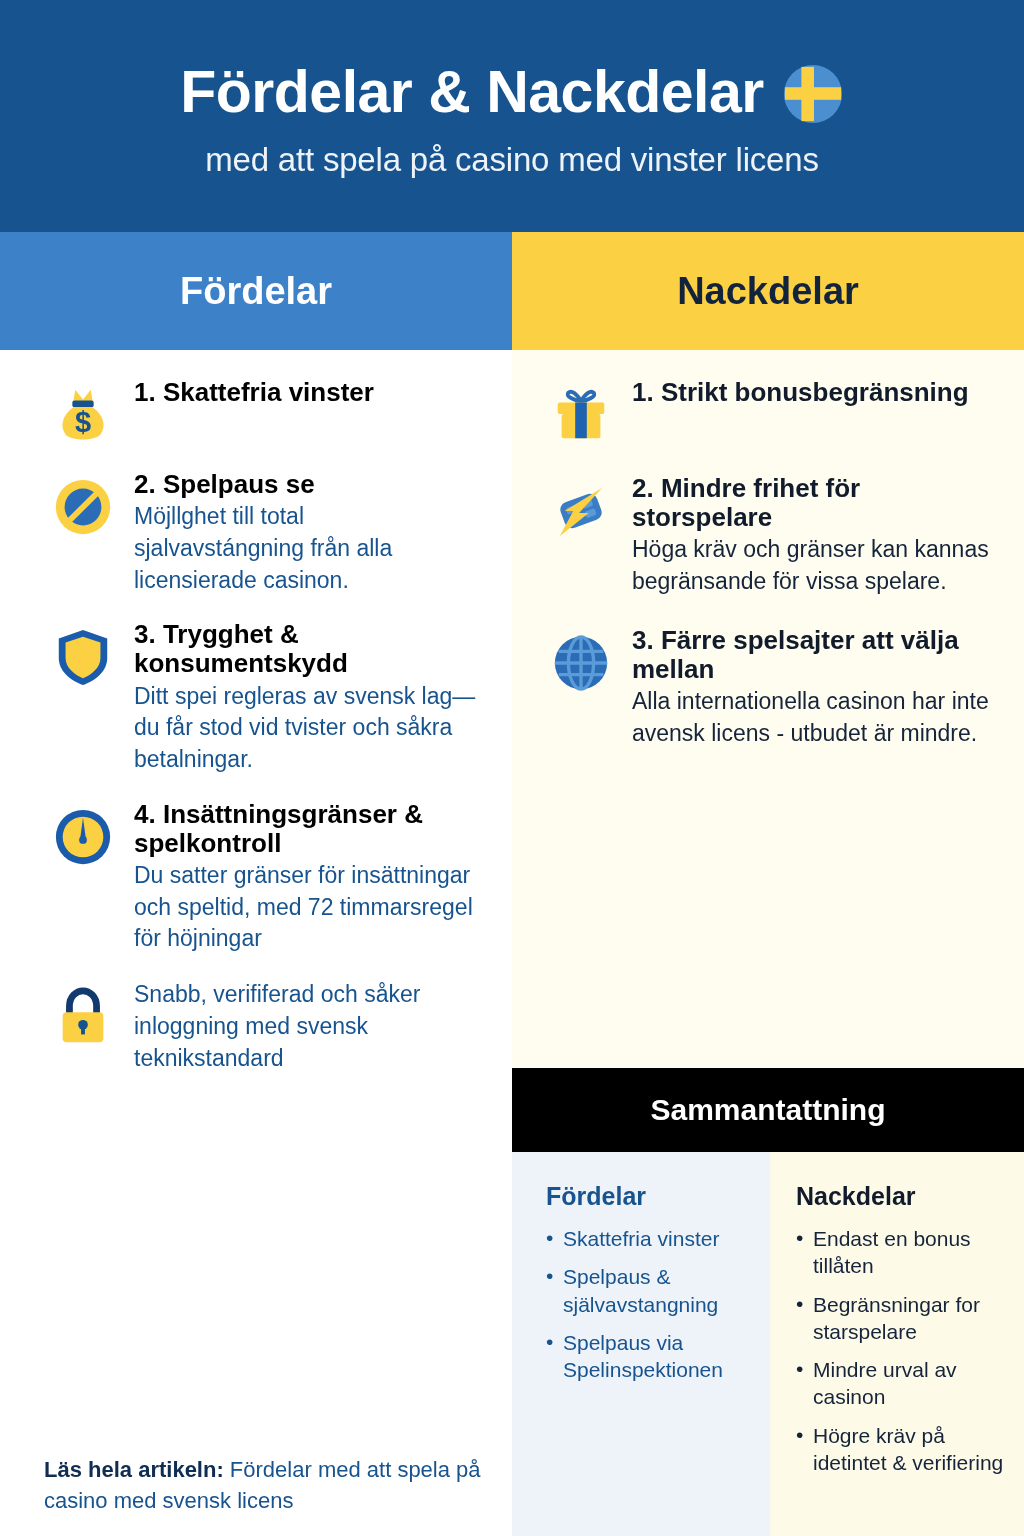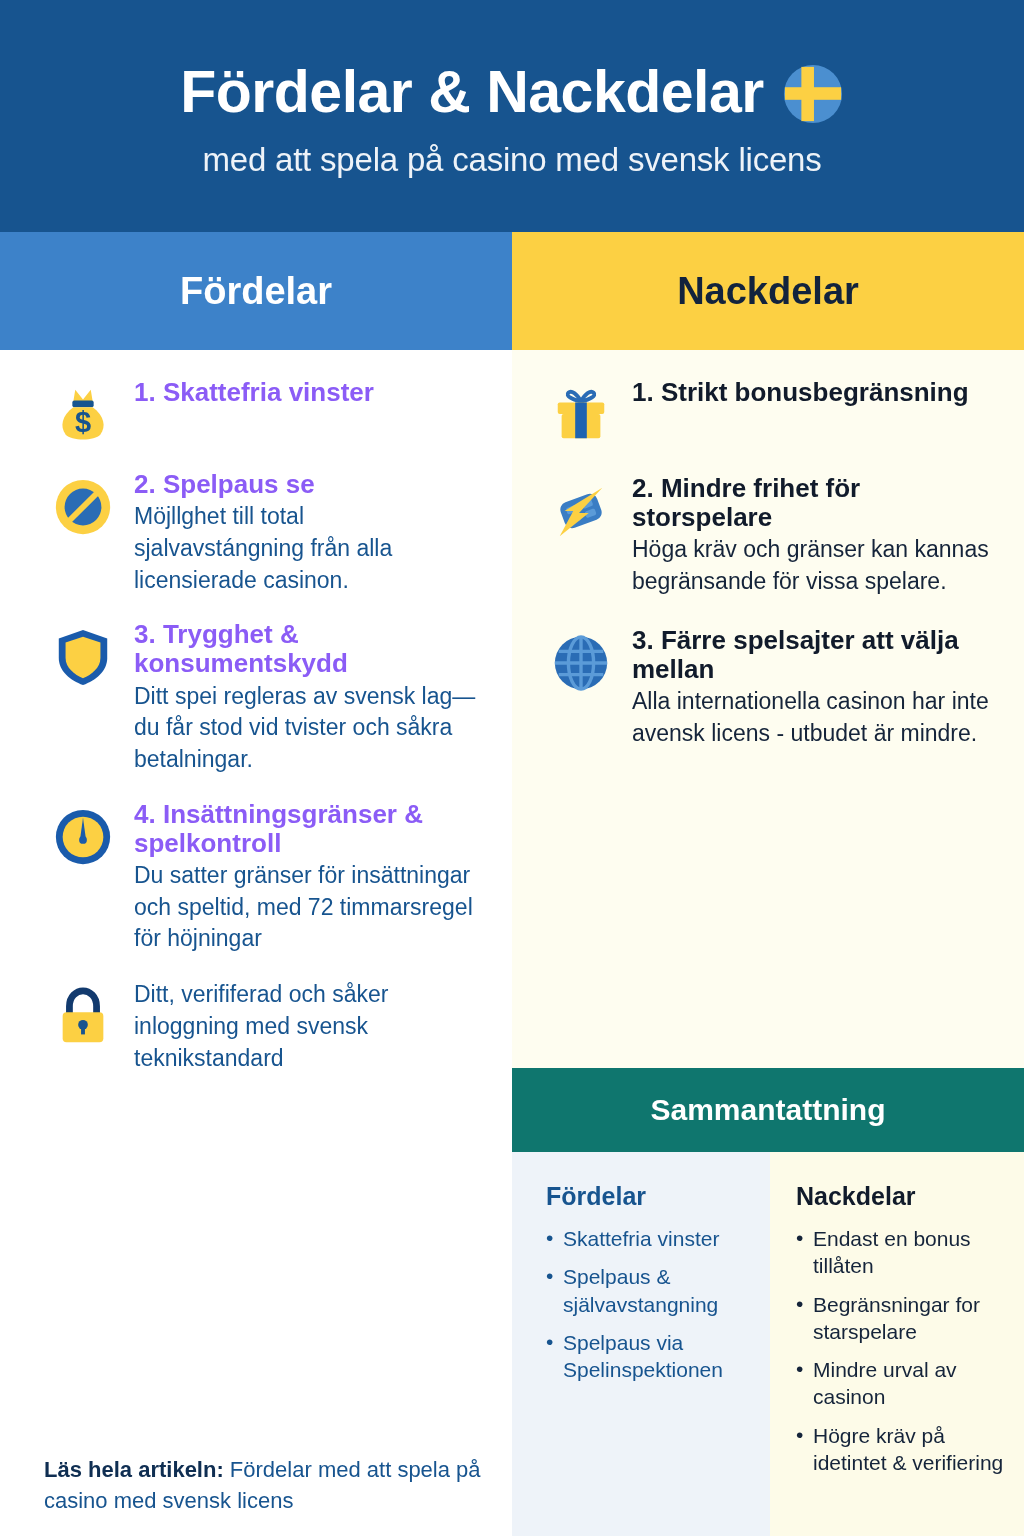--- a/index.html
+++ b/index.html
@@ -52,38 +52,38 @@
   .col-right .item { margin-bottom:28px; }
 
   .icon-wrap { width:66px; flex:none; padding-top:6px; }
   .icon-wrap svg { display:block; width:62px; height:62px; }
 
   .item-body { flex:1; }
   .item-title {
     font-size:26px; font-weight:bold; line-height:1.12;
     margin-bottom:2px;
   }
-  .col-left  .item-title { color:#8b5cf6; }
+  .col-left  .item-title { color:#000000; }
   .col-right .item-title { color:#111b2b; }
   .item-desc {
     font-size:23px; line-height:1.38; font-weight:400;
   }
   .col-left  .item-desc { color:#17548f; }
   .col-right .item-desc { color:#15243a; }
 
   .footer-note {
     position:absolute; left:44px; right:26px; bottom:20px;
     font-size:22px; line-height:1.42; color:#17548f;
   }
   .footer-note b { color:#0f2e52; font-weight:bold; }
 
   
   .summary { margin-top:auto; width:512px; }
   .summary-head {
-    height:84px; background:#0f766e; color:#ffffff;
+    height:84px; background:#000000; color:#ffffff;
     display:flex; align-items:center; justify-content:center;
     font-size:30px; font-weight:bold;
   }
   .summary-body { display:flex; height:384px; }
   .sum-col { padding:30px 18px 0 34px; }
   .sum-pros { width:258px; background:#eef3f9; }
   .sum-cons { width:254px; background:#fdfbe8; padding-left:26px; }
   .sum-title { font-size:25px; font-weight:bold; margin-bottom:14px; }
   .sum-pros .sum-title { color:#17548f; }
   .sum-cons .sum-title { color:#111b2b; }
@@ -103,21 +103,21 @@
 
 <div class="header">
   <div class="header-title-row">
     <div class="header-title">Fördelar &amp; Nackdelar</div>
     <svg class="flag-icon" viewBox="0 0 64 64">
       <circle cx="32" cy="32" r="30" fill="#4b8fd0"></circle>
       <rect x="20" y="4" width="13" height="56" fill="#fcd043"></rect>
       <rect x="3" y="25" width="58" height="13" fill="#fcd043"></rect>
     </svg>
   </div>
-  <div class="header-sub">med att spela på casino med svensk licens</div>
+  <div class="header-sub">med att spela på casino med vinster licens</div>
 </div>
 
 <div class="colhead-row">
   <div class="colhead colhead-pros">Fördelar</div>
   <div class="colhead colhead-cons">Nackdelar</div>
 </div>
 
 <div class="cols">
 
   <div class="col-left">
@@ -182,21 +182,21 @@
       <div class="item">
         <div class="icon-wrap">
           <svg viewBox="0 0 64 64">
             <path d="M18 30 V22 C18 12 25 6 32 6 C39 6 46 12 46 22 V30" fill="none" stroke="#123a6e" stroke-width="7"></path>
             <rect x="11" y="28" width="42" height="31" rx="4" fill="#fcd043"></rect>
             <circle cx="32" cy="41" r="5" fill="#17548f"></circle>
             <rect x="30" y="41" width="4" height="10" fill="#17548f"></rect>
           </svg>
         </div>
         <div class="item-body">
-          <div class="item-desc">Ditt, verififerad och såker inloggning med svensk teknikstandard</div>
+          <div class="item-desc">Snabb, verififerad och såker inloggning med svensk teknikstandard</div>
         </div>
       </div>
 
     </div>
 
     <div class="footer-note">
       <b>Läs hela artikeln:</b><span> Fördelar med att spela på casino med svensk licens</span>
     </div>
   </div>
 

